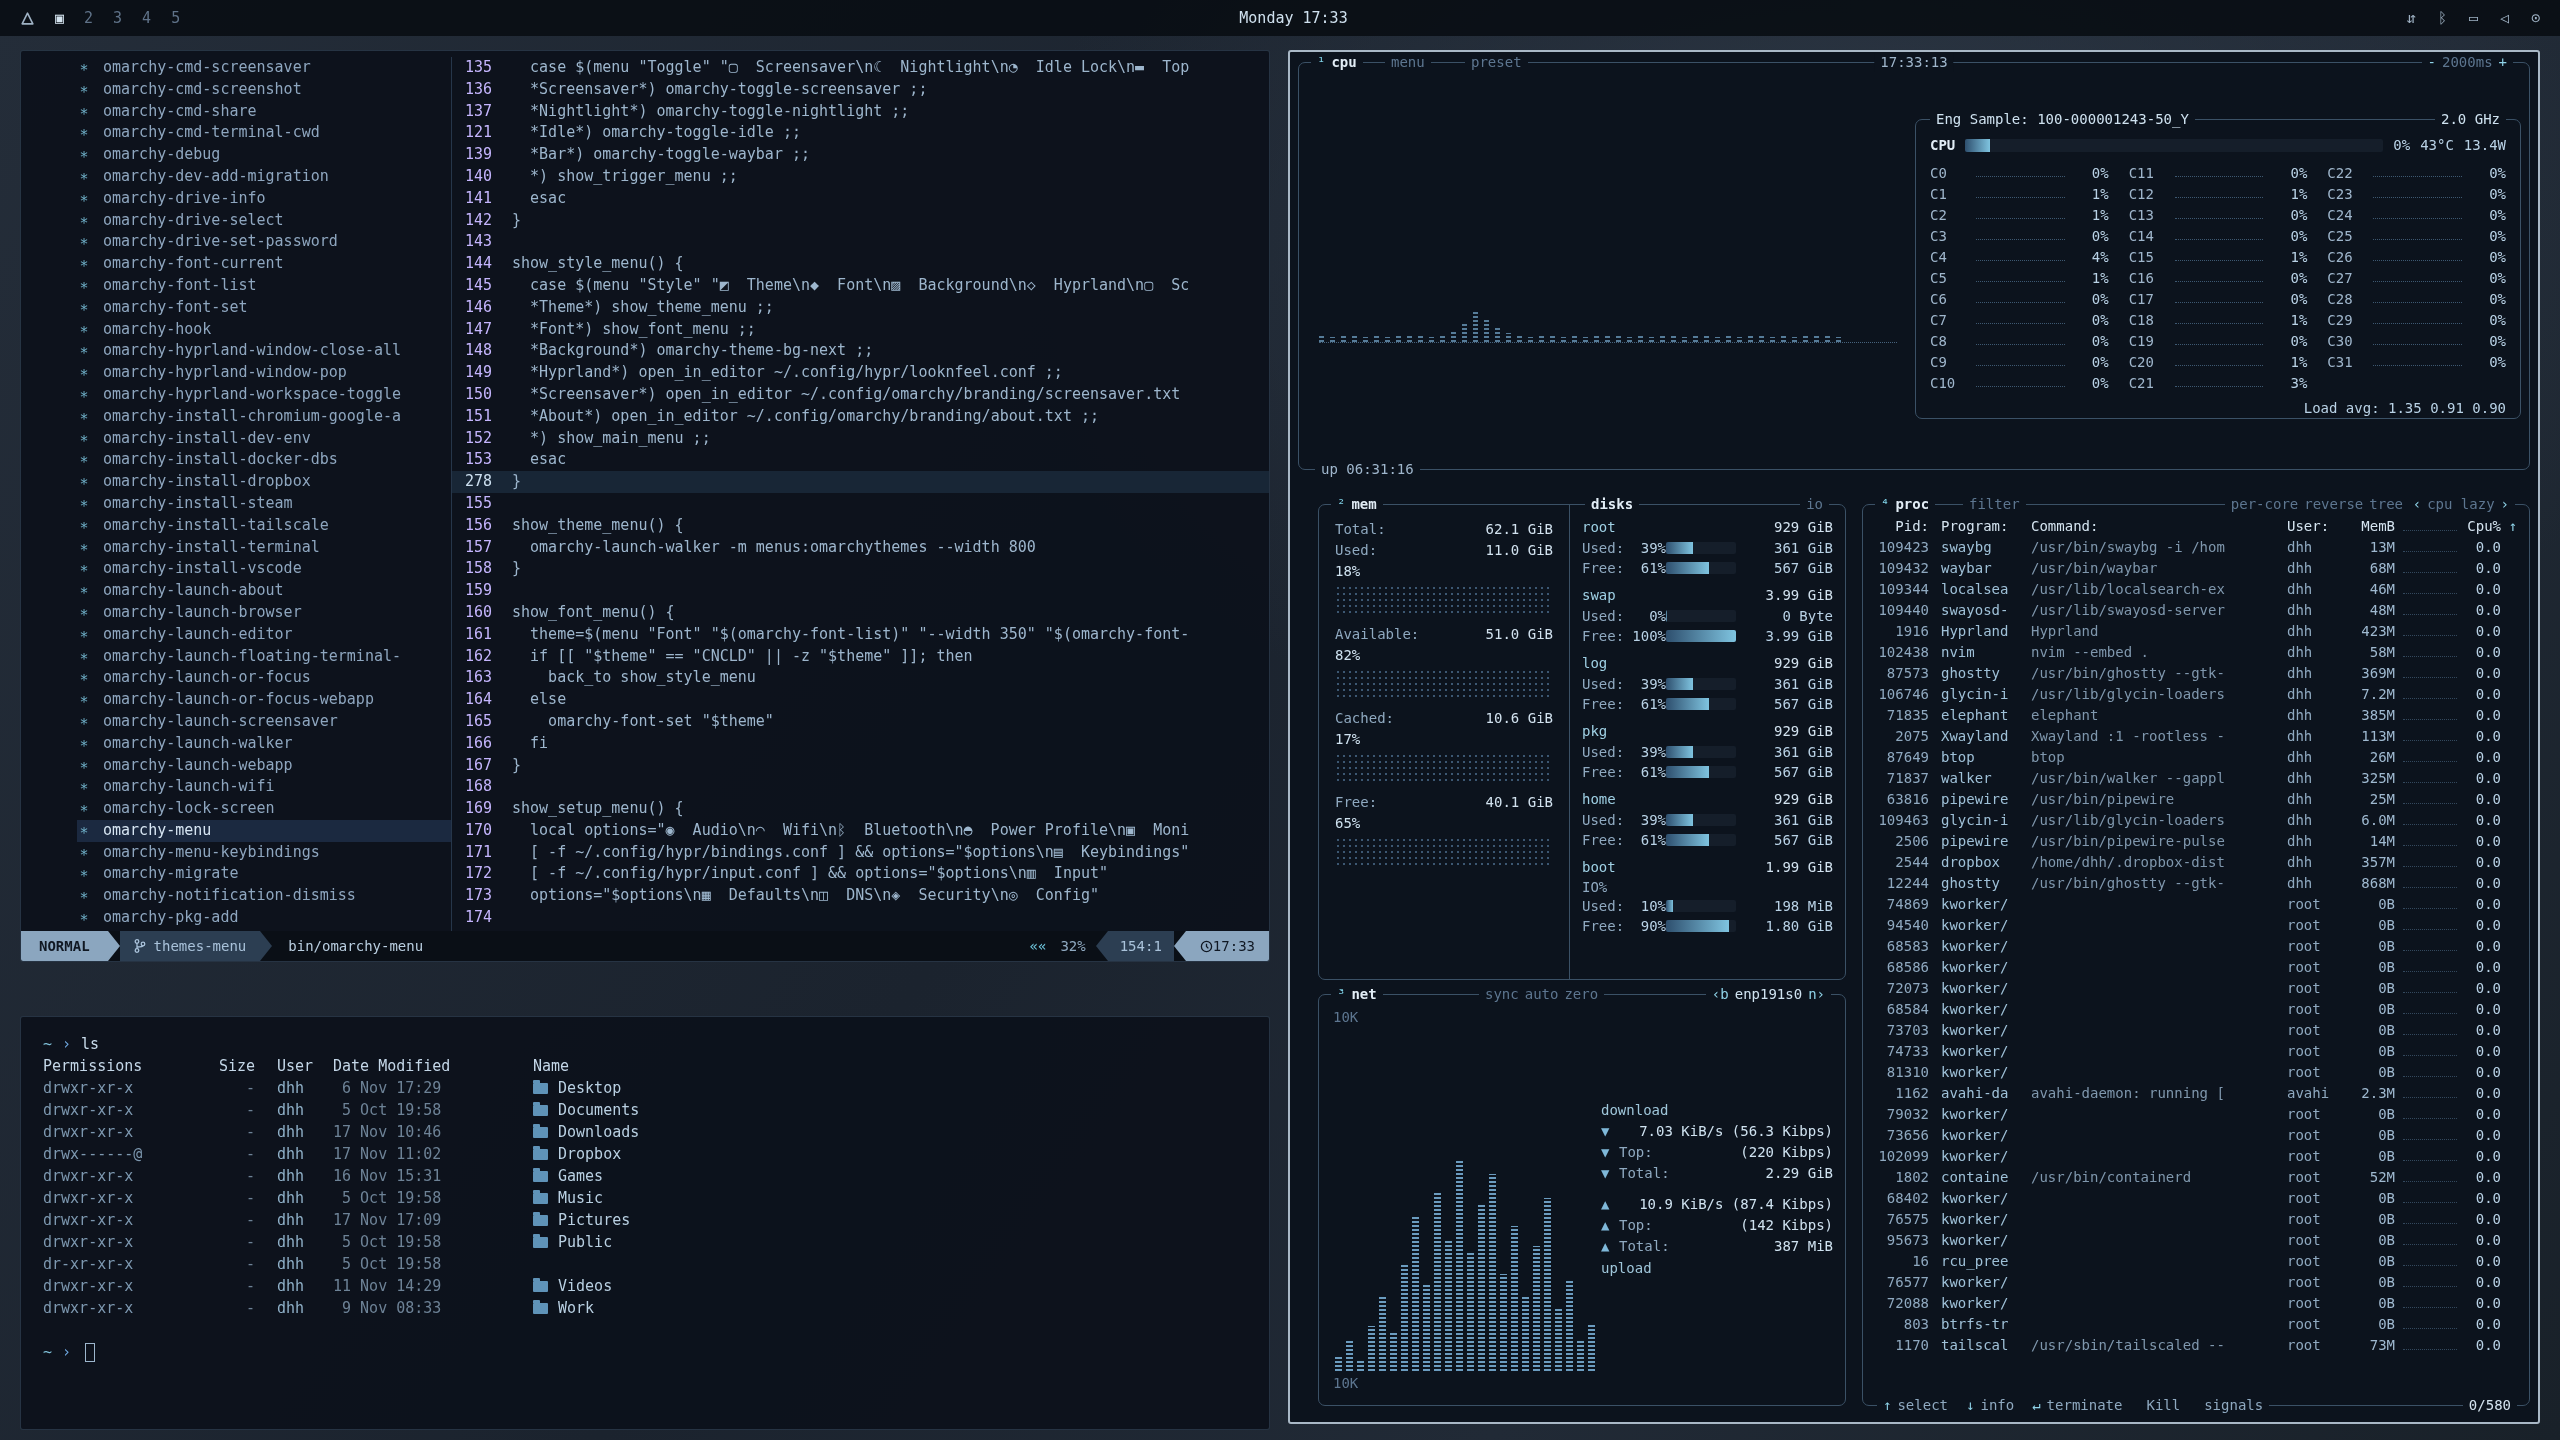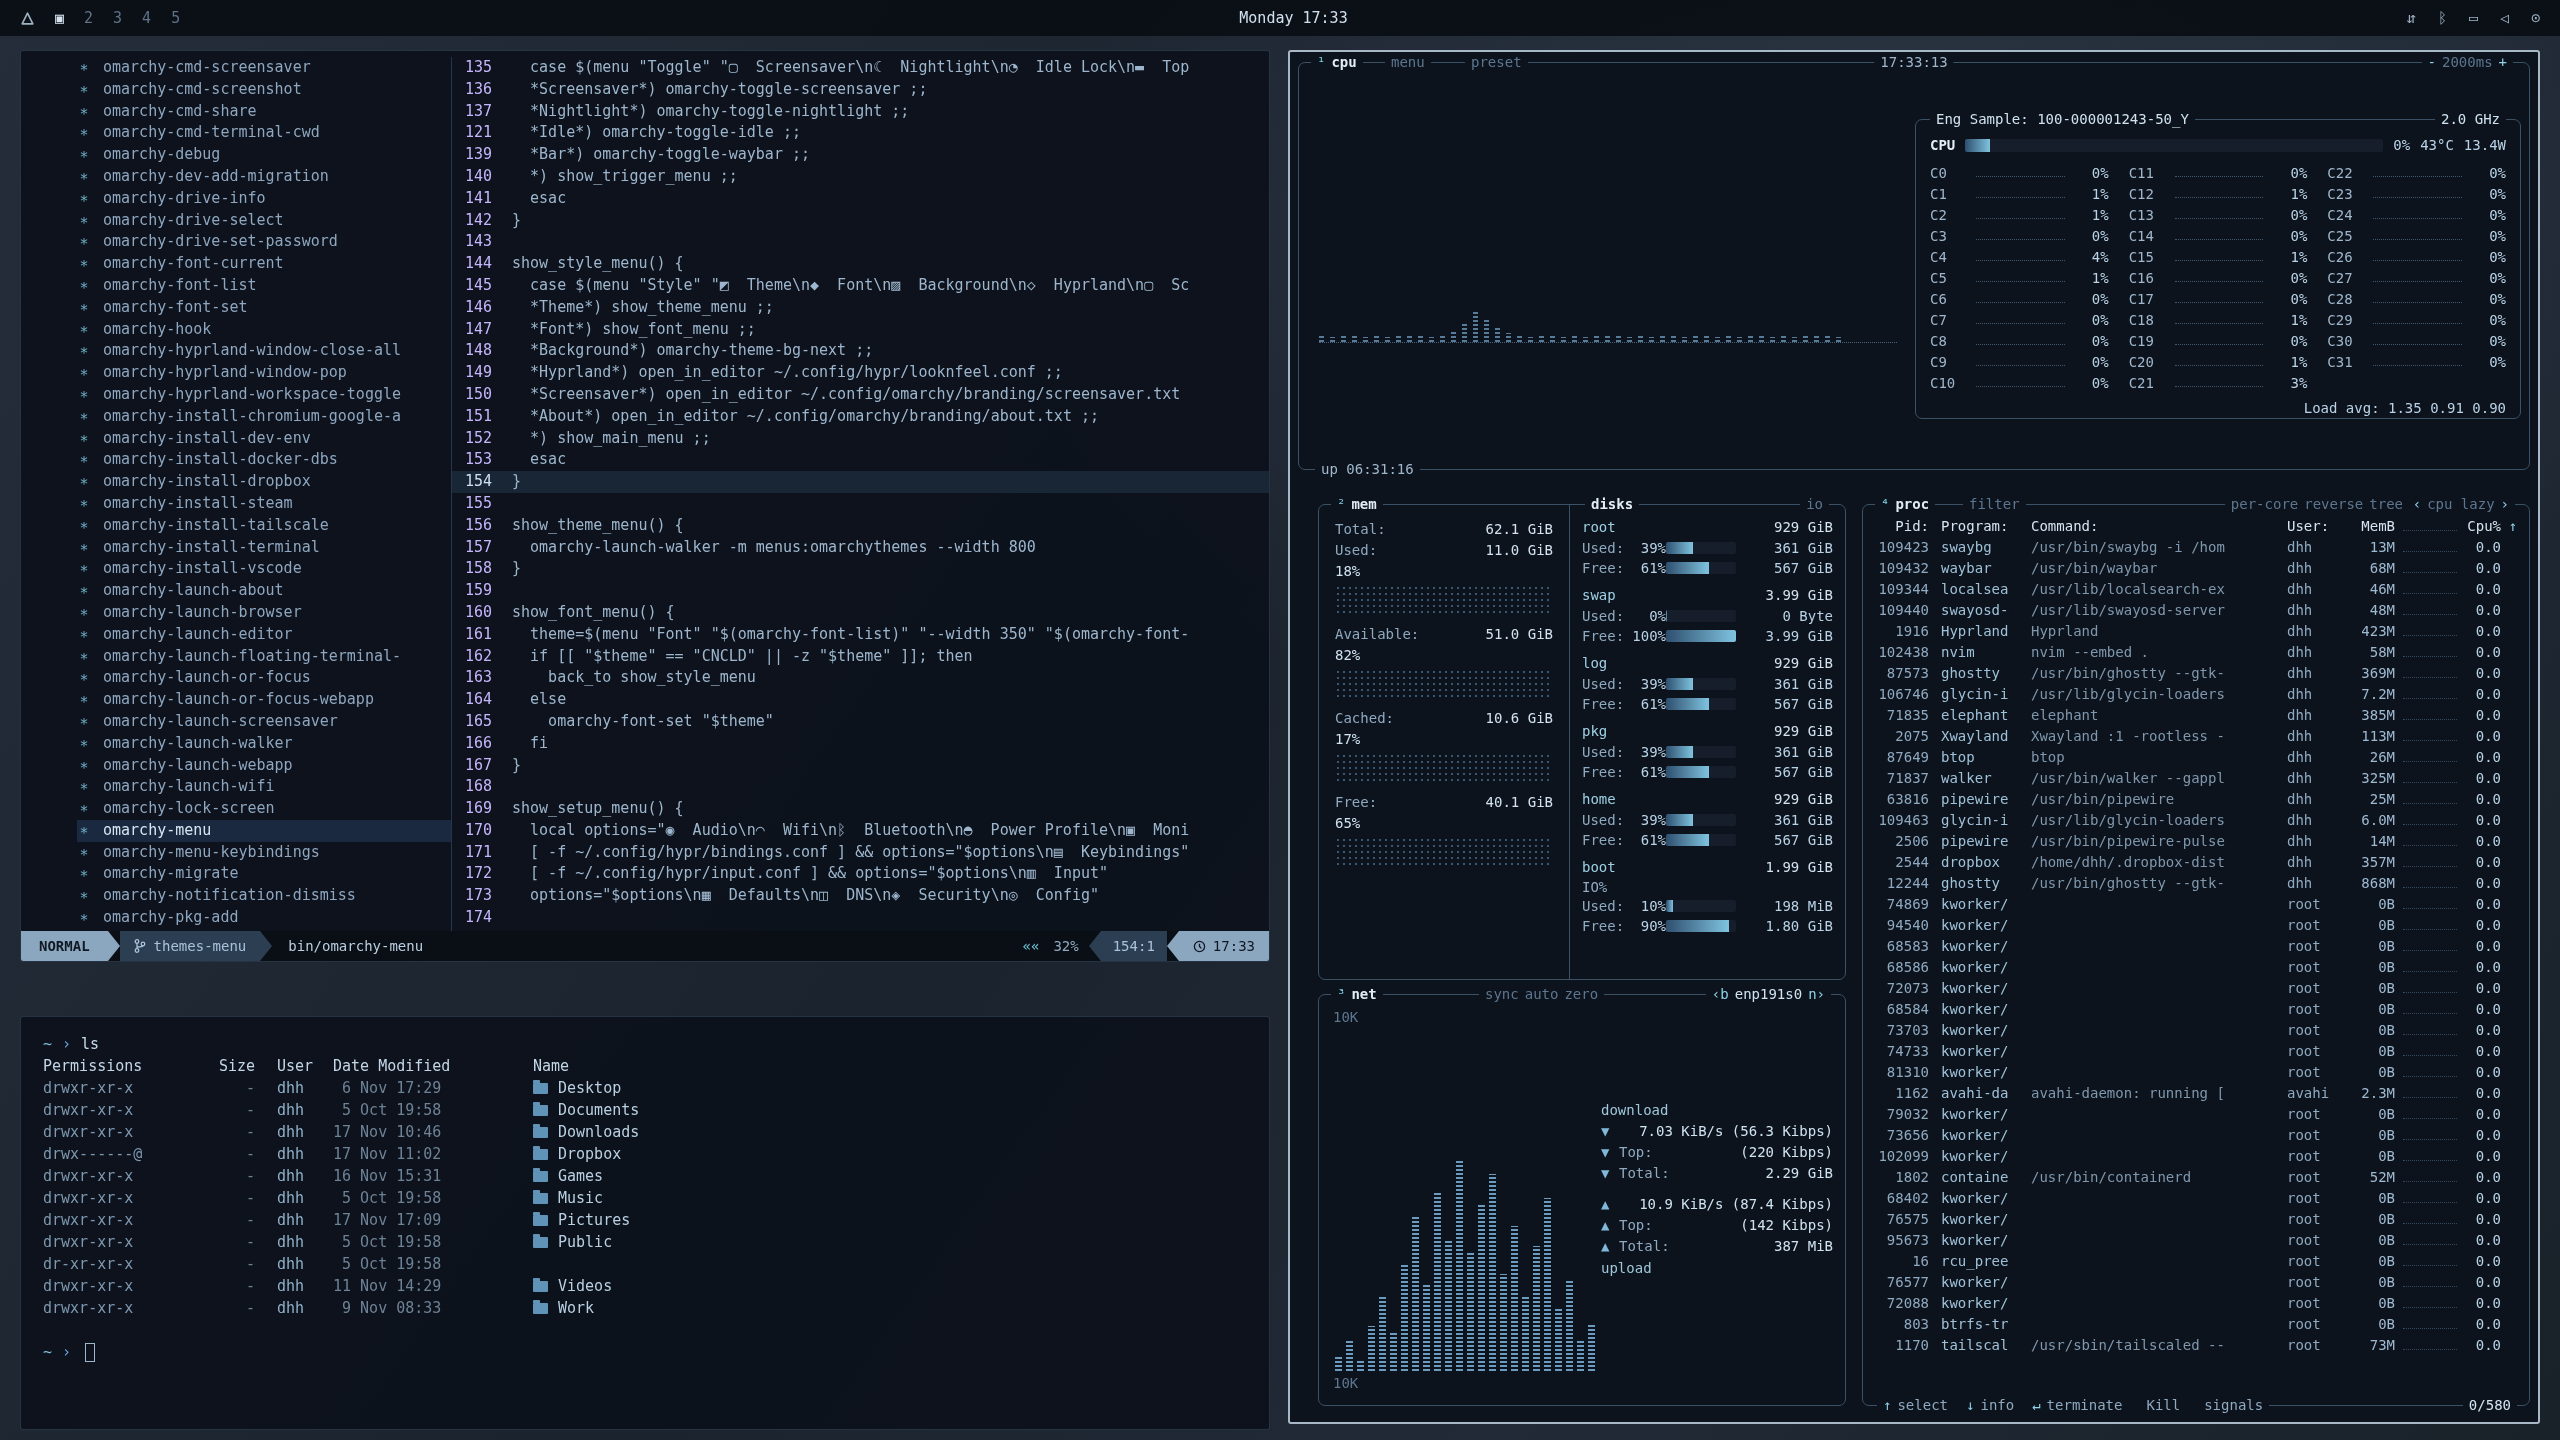--- a/index.html
+++ b/index.html
@@ -40,21 +40,21 @@
 .code-row.cursor .ln{color:#cde0f0}
 
 
 .statusline{height:30px;flex:none;display:flex;align-items:stretch;font-size:14px;background:#0a0f16}
 .sl-mode{background:#8ba6bf;color:#101823;font-weight:bold;padding:0 18px;display:flex;align-items:center}
 .sl-branch{background:#2c3e52;color:#a9c2da;padding:0 14px;display:flex;align-items:center;gap:8px}
 .sl-path{color:#b9cee0;padding:0 16px;display:flex;align-items:center;gap:8px;flex:1}
 .sl-chev{color:#6fc7de;display:flex;align-items:center;padding:0 4px}
 .sl-pct{color:#8fa9c0;display:flex;align-items:center;padding:0 10px}
 .sl-pos{background:#2c3e52;color:#a9c2da;display:flex;align-items:center;padding:0 12px}
-.sl-time{background:#8ba6bf;color:#101823;display:flex;align-items:center;gap:7px;padding:0 14px}
+.sl-time{background:#8ba6bf;color:#101823;display:flex;align-items:center;padding:0 14px}
 .pl{width:0;height:0;border-top:15px solid transparent;border-bottom:15px solid transparent}
 .pl-mode{border-left:12px solid #8ba6bf}
 .pl-branch{border-left:12px solid #2c3e52}
 .pl-posL{border-right:12px solid #2c3e52}
 .pl-timeL{border-right:12px solid #8ba6bf}
 
 
 #terminal{left:20px;top:1016px;width:1250px;height:414px;padding:16px 22px;font-size:15px;color:#9db6cd;overflow:hidden}
 .t-line{height:22px;line-height:22px;display:flex;white-space:pre;align-items:center}
 .pt{color:#7fc0d8}
@@ -462,21 +462,21 @@
 
         <div class="code-row">
           <span class="ln">152</span><span>  *) show_main_menu ;;</span>
         </div>
 
         <div class="code-row">
           <span class="ln">153</span><span>  esac</span>
         </div>
 
         <div class="code-row cursor">
-          <span class="ln">154</span><span>}</span>
+          <span class="ln">278</span><span>}</span>
         </div>
 
         <div class="code-row">
           <span class="ln">155</span><span></span>
         </div>
 
         <div class="code-row">
           <span class="ln">156</span><span>show_theme_menu() {</span>
         </div>
 

